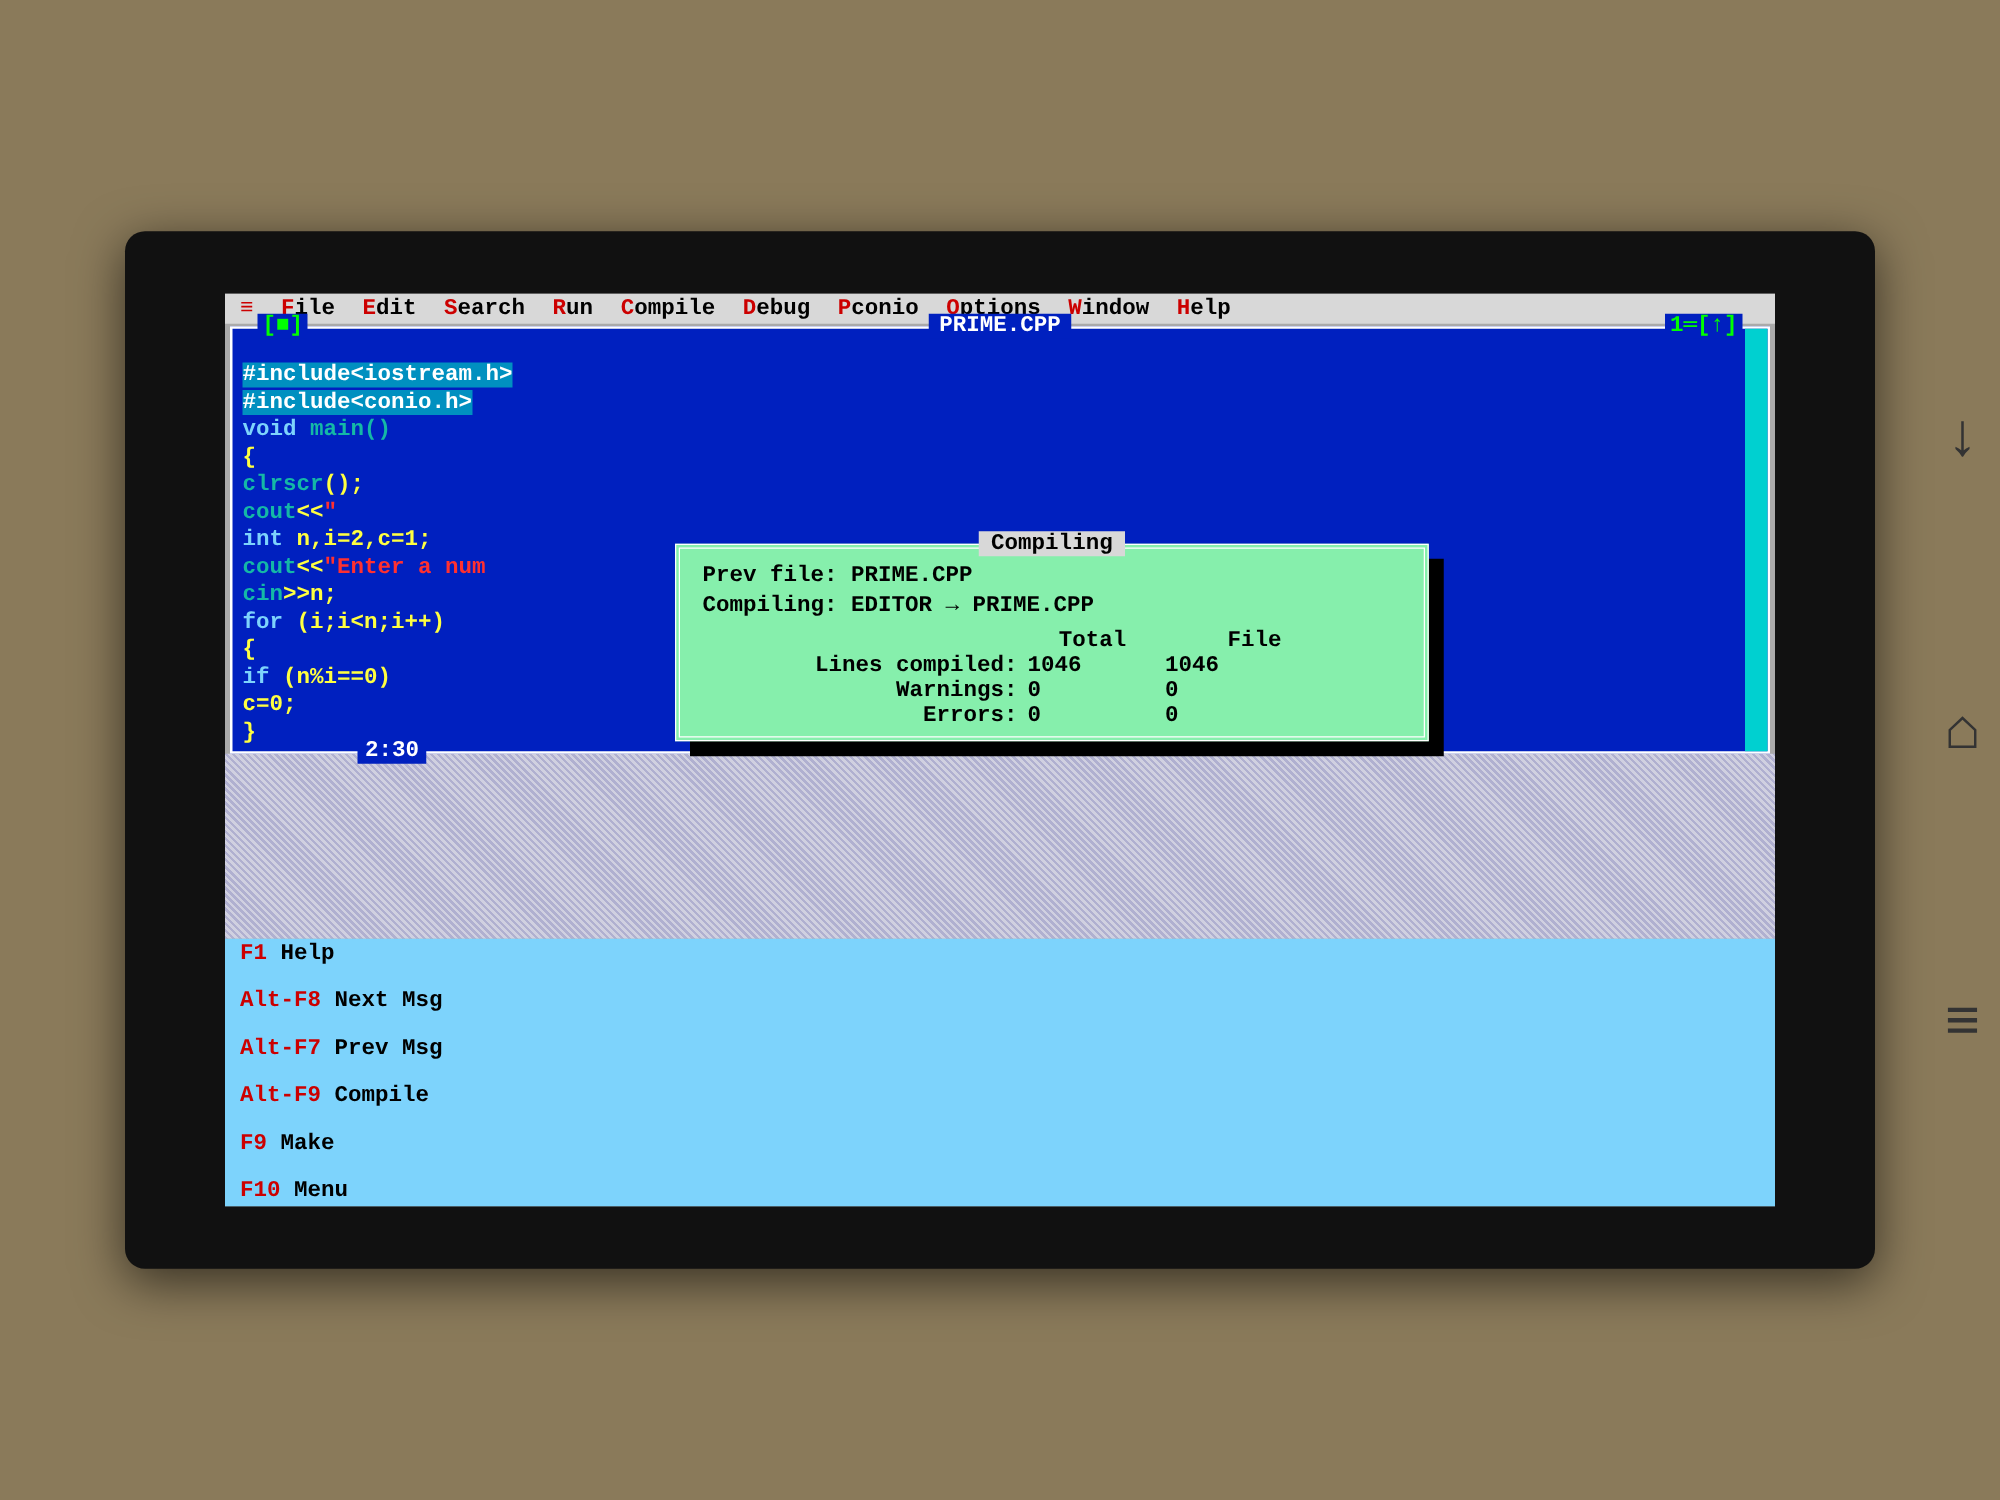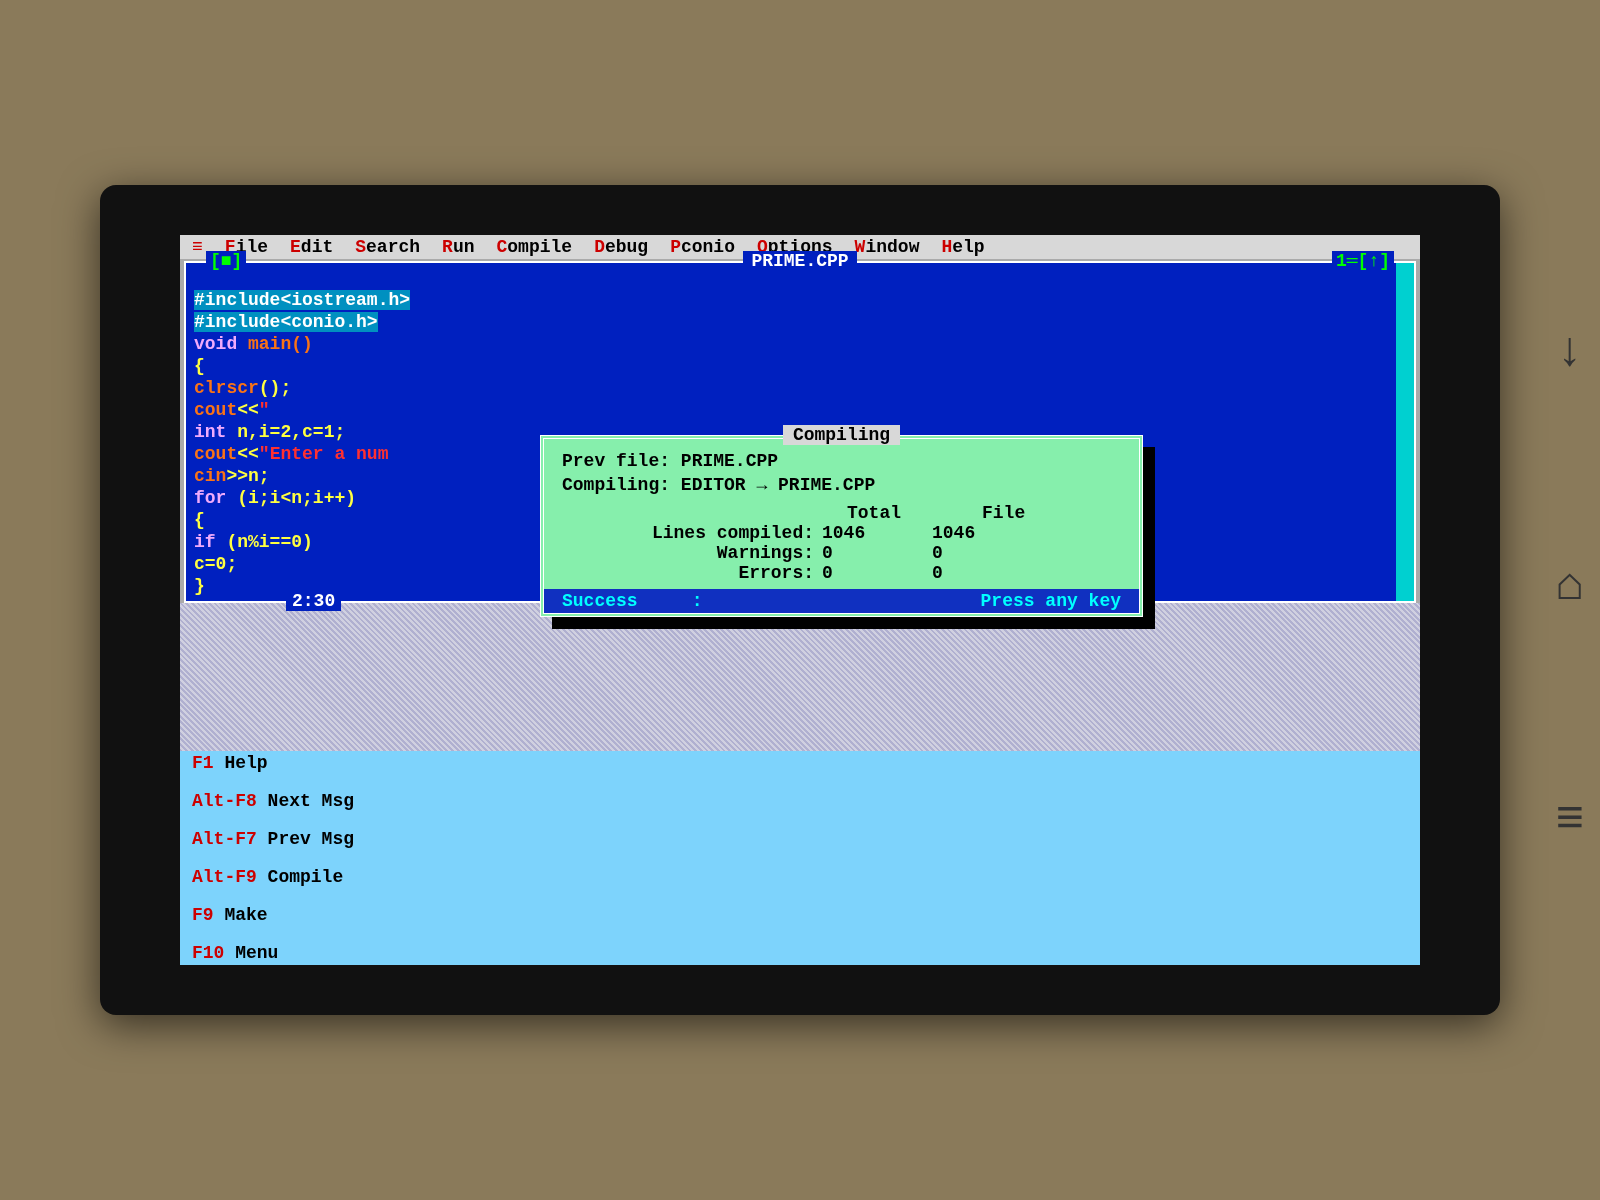--- a/index.html
+++ b/index.html
@@ -58,24 +58,24 @@
     position: absolute; top: -12px; right: 20px;
     color: #0f0; background: #0020bf; padding: 0 4px;
   }
   .gutter { position:absolute; right:0; top:0; bottom:0; width:18px; background:#00d0d0; }
   .code {
     padding: 4px 8px;
     white-space: pre;
     line-height: 22px;
     color: #fff;
   }
-  .kw { color: #f0abfc; margin-top: 25px; }
+  .kw { color: #7dd3fc; margin-top: 25px; }
   .id { color: #ffff40; }
   .dir { color: #ffffff; background: #0090c0; }
-  .fn { color: #f97316; }
+  .fn { color: #14b8a6; }
   .str { color: #ff3030; }
   .op { color: #ffff40; }
   .pos {
     position: absolute; bottom: -10px; left: 100px;
     color: #fff; background: #0020bf; padding: 0 6px; text-align: center;
   }
   
   .desktop {
     flex: 1;
     background: repeating-linear-gradient(45deg,#b0b0d0 0 2px,#d0d0e0 2px 4px);
@@ -201,24 +201,20 @@
           <div class="lbl">Warnings:</div>
           <div class="c1">0</div>
           <div class="c2">0</div>
         </div>
         <div class="stat-row">
           <div class="lbl">Errors:</div>
           <div class="c1">0</div>
           <div class="c2">0</div>
         </div>
       </div>
-      <div class="dlg-foot">
-        <span><span>Success</span> &nbsp;&nbsp;&nbsp; <span>:</span></span>
-        <span>Press any key</span>
-      </div>
     </div>
 
   </div>
 
   <div class="side-btns">
     <div>↓</div>
     <div>⌂</div>
     <div>≡</div>
   </div>
 </div>

